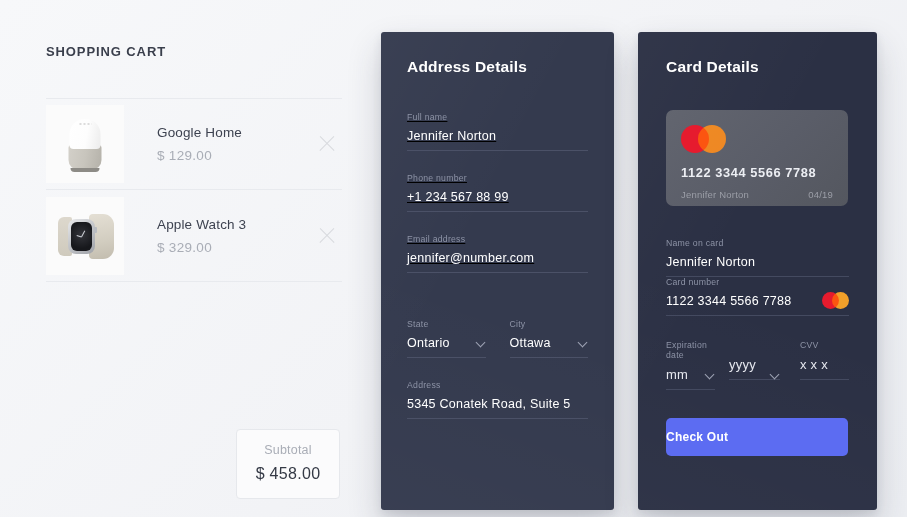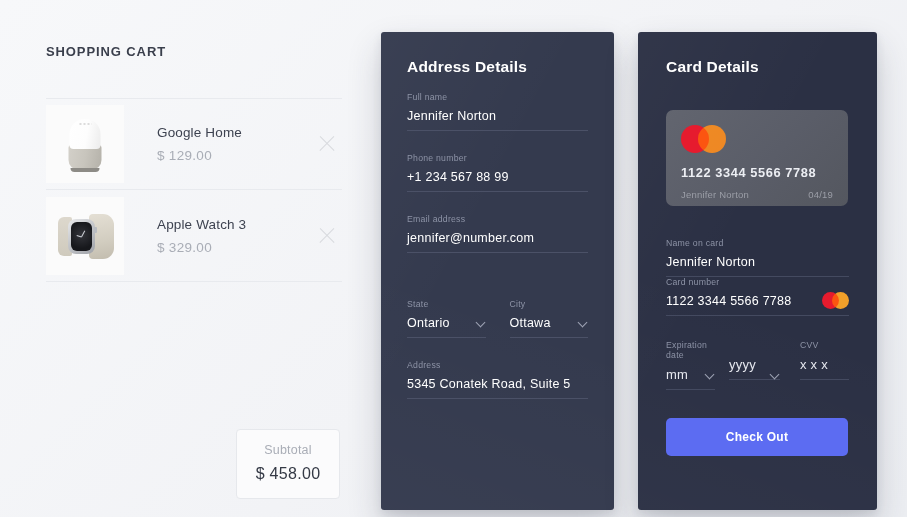--- a/index.html
+++ b/index.html
@@ -248,21 +248,21 @@
     padding-bottom: 7px;
     font-size: 12.5px;
     color: #ffffff;
     letter-spacing: .25px;
     border-bottom: 1px solid #4b5167;
     white-space: nowrap;
   }
   .panel-card .field-value { border-bottom-color: #444a60; }
   .field-value.placeholder { color: #e6e8ef; }
 
-  .addr-fields { margin-top: 16px; }
+  .addr-fields { margin-top: 36px; text-decoration: underline; }
   .addr-fields .field + .field { margin-top: 22px; }
 
   .row2 { display: flex; gap: 24px; margin-top: 46px; }
   .row2 .field { flex: 1; }
 
   .chev {
     position: absolute;
     right: 2px;
     bottom: 12px;
     width: 7px;
@@ -333,21 +333,21 @@
   .row3 .f-mm   { width: 56px; margin-right: 14px; }
   .row3 .f-yyyy { width: 58px; margin-right: 20px; }
   .row3 .f-cvv  { width: 56px; }
   .row3 .field-value { font-size: 13px; }
 
   .checkout-btn {
     margin-top: 28px;
     width: 182px;
     height: 38px;
     line-height: 38px;
-    text-align: center;
+    text-align: left;
     background: #5c6cf2;
     color: #ffffff;
     font-size: 12px;
     font-weight: bold;
     letter-spacing: .25px;
     border: none;
     border-radius: 5px;
     cursor: pointer;
     font-family: "Liberation Sans", sans-serif;
   }

